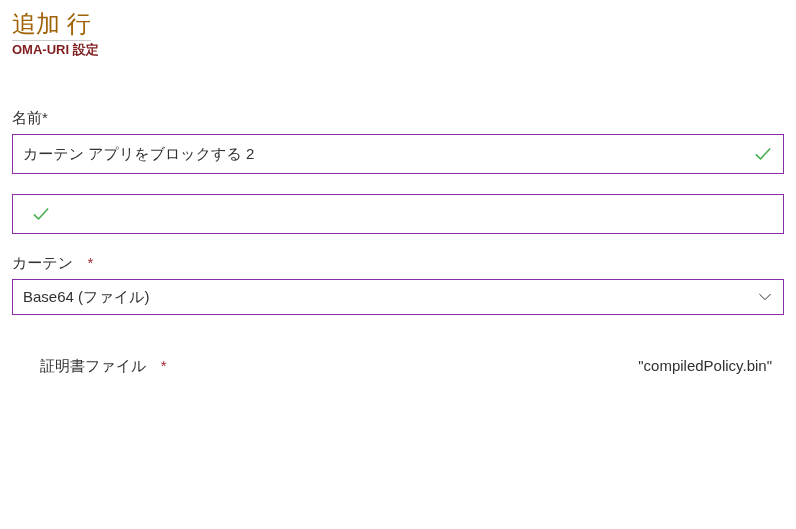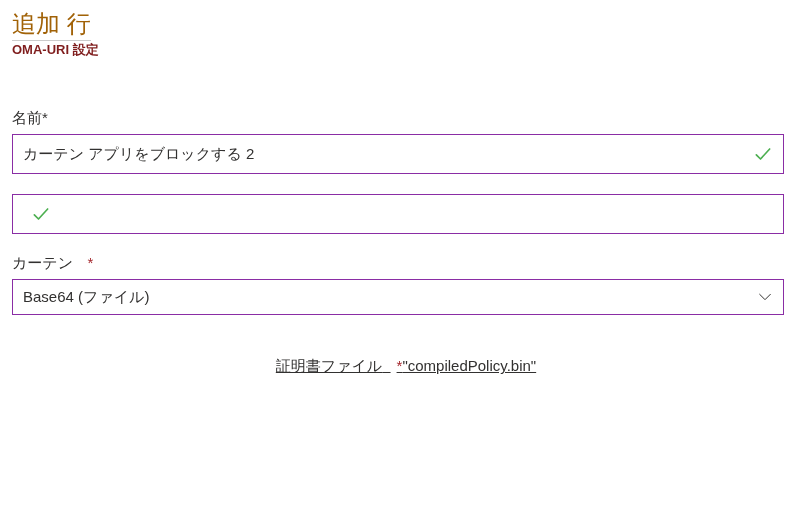--- a/index.html
+++ b/index.html
@@ -94,26 +94,25 @@
       width: 16px;
       height: 16px;
       flex-shrink: 0;
     }
     .chevron-icon svg {
       width: 100%;
       height: 100%;
     }
     .cert-row {
       display: flex;
-      justify-content: center;
+      justify-content: space-between;
       align-items: baseline;
       margin-top: 42px;
       padding-left: 28px;
       padding-right: 12px;
-      text-decoration: underline;
     }
     .cert-label {
       font-size: 15px;
       color: #323130;
     }
     .cert-file {
       font-size: 15px;
       color: #323130;
     }
   </style>

